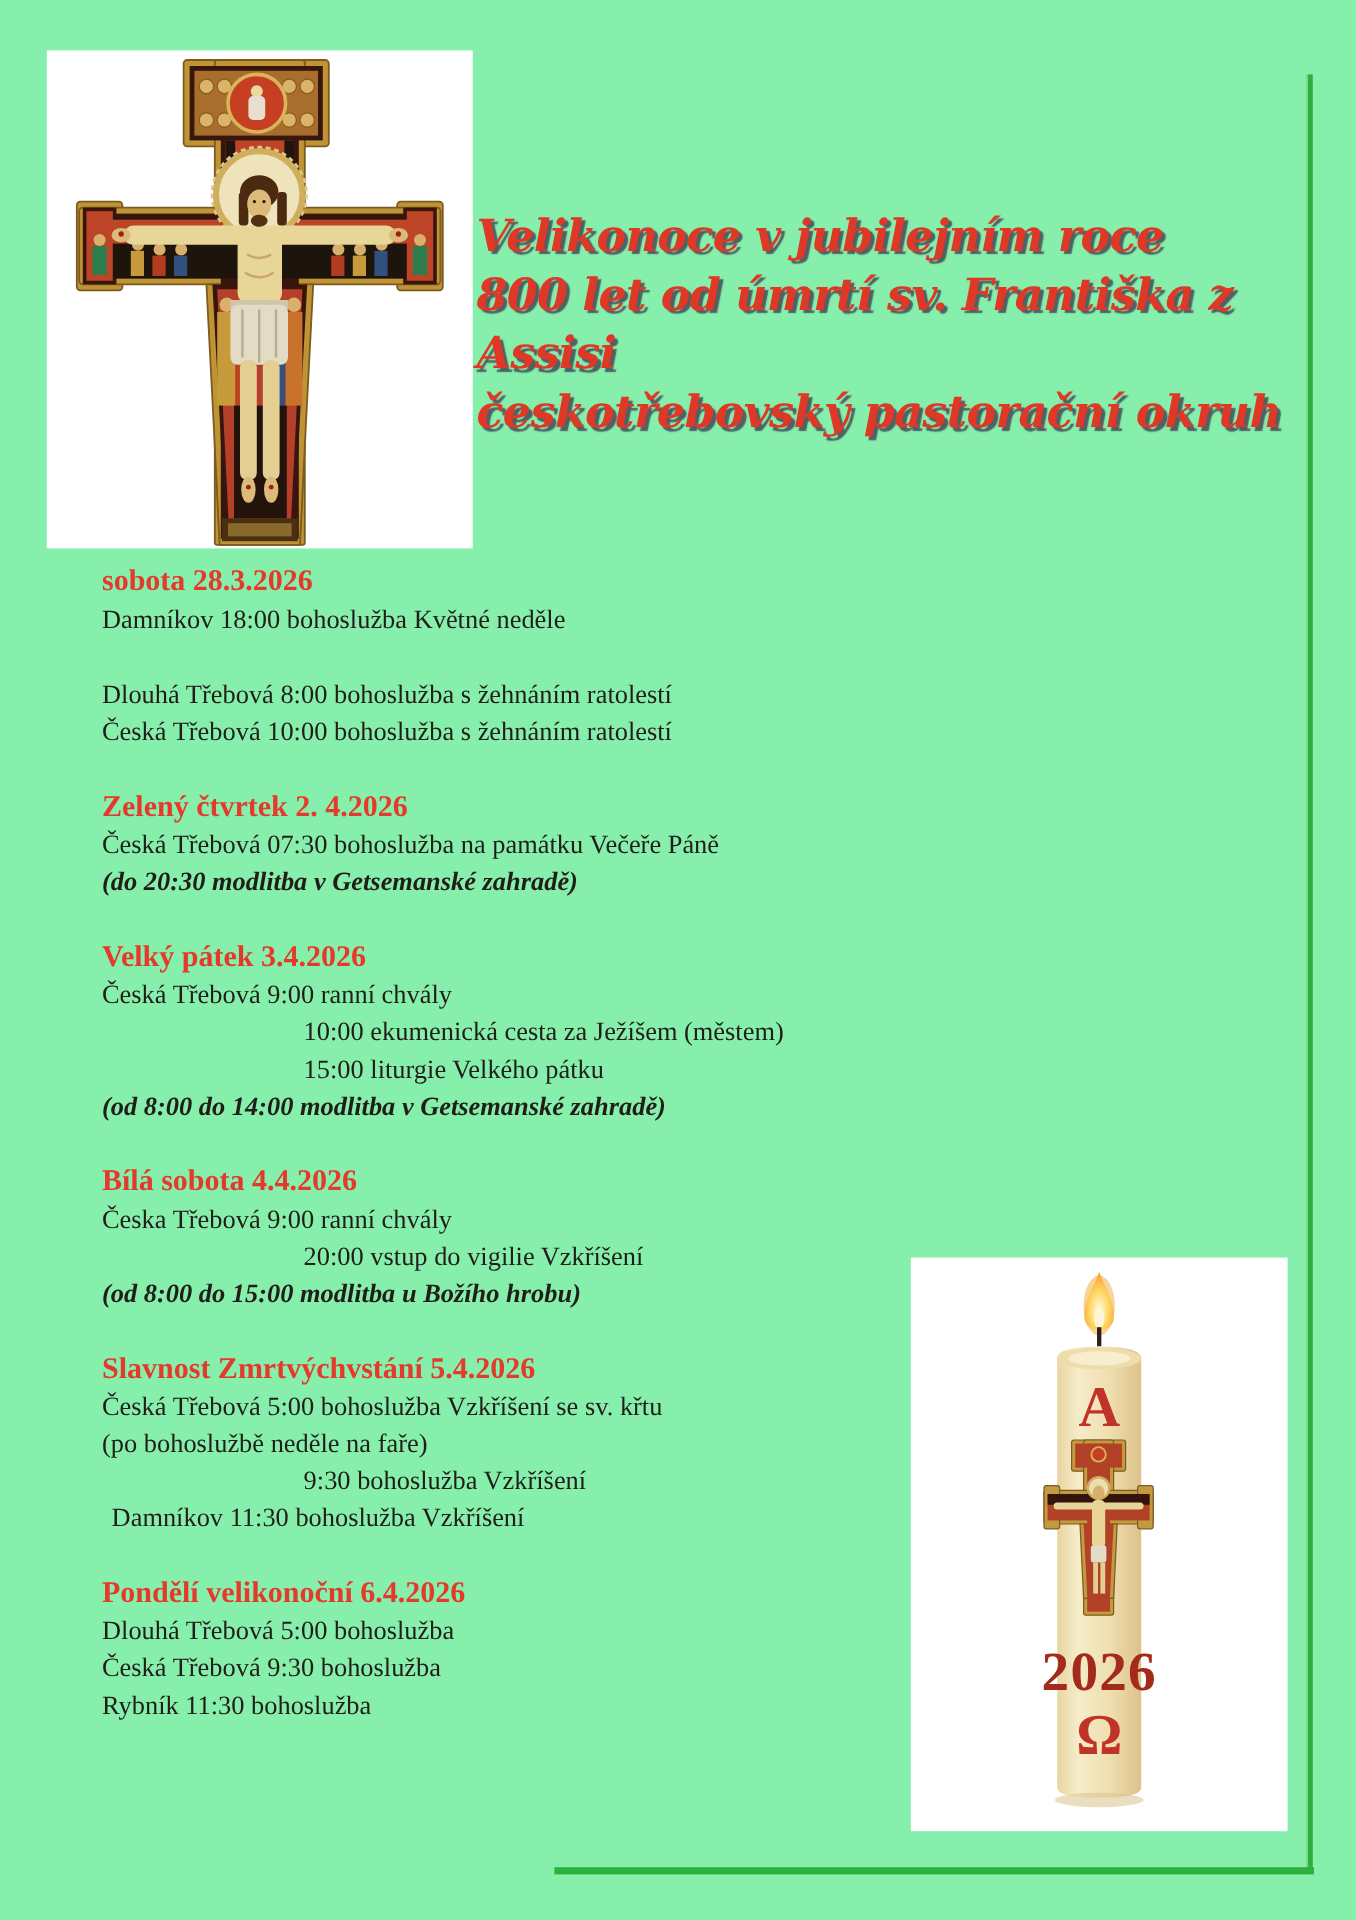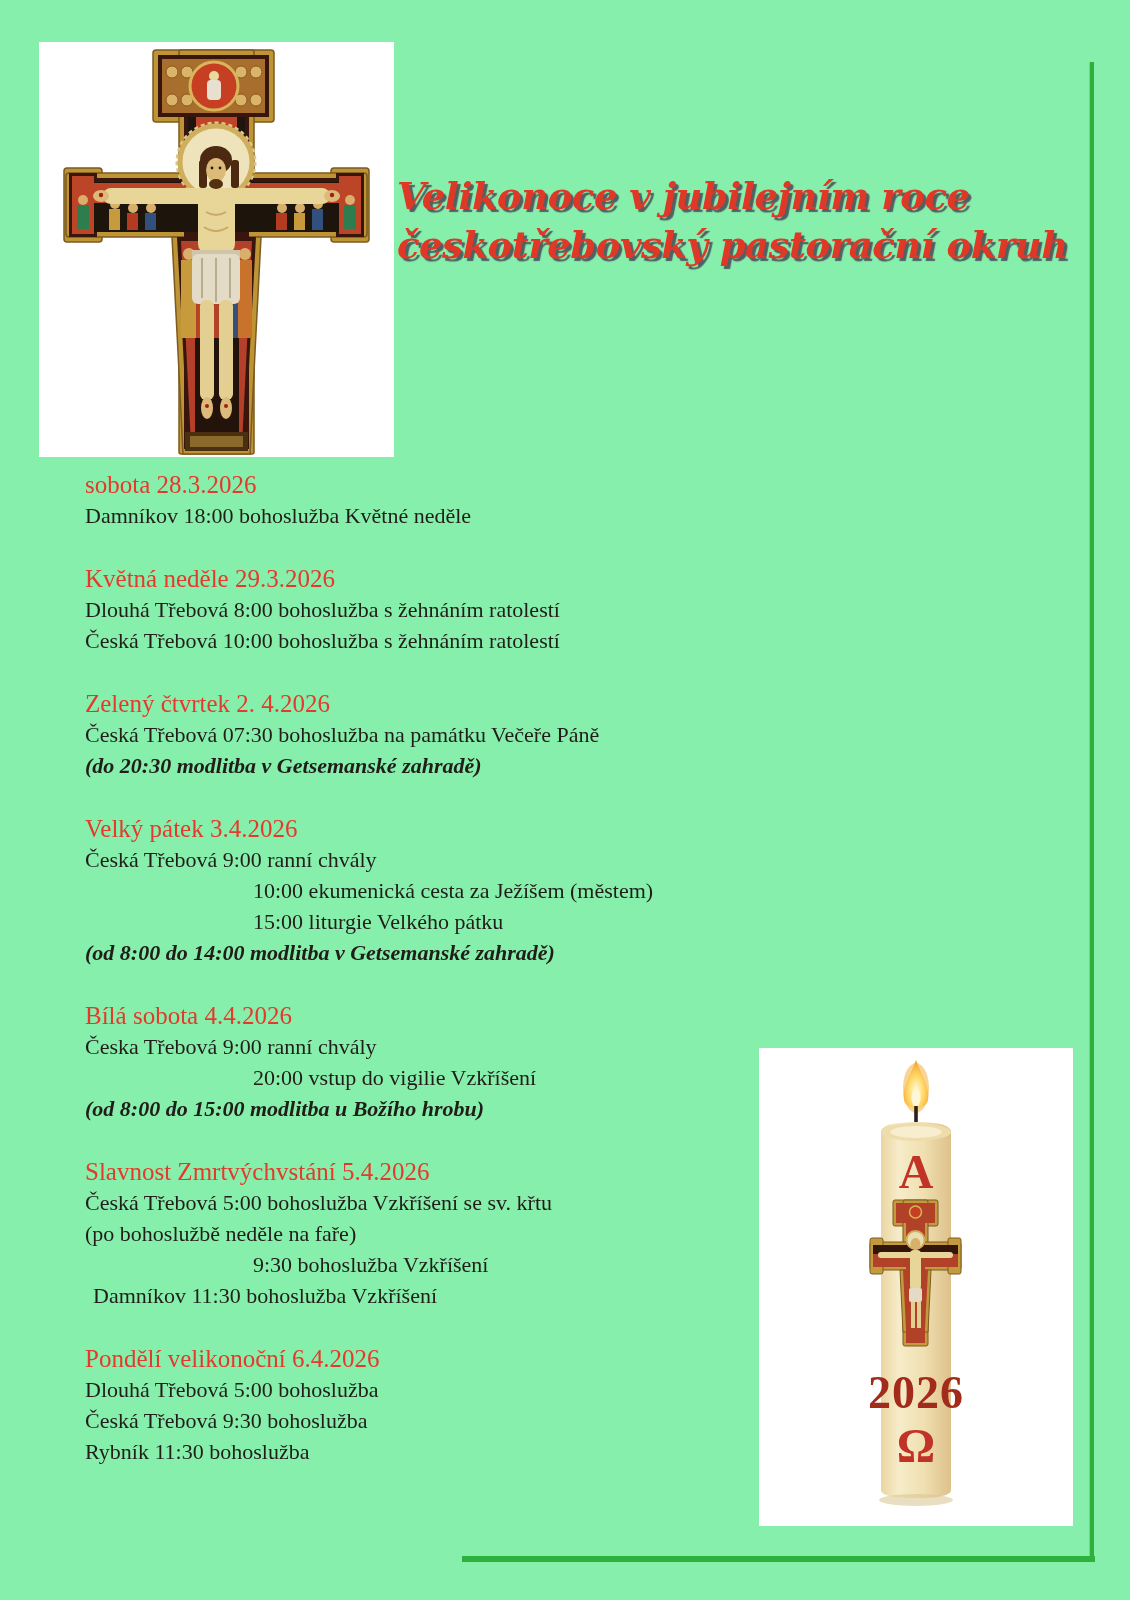--- a/index.html
+++ b/index.html
@@ -26,21 +26,21 @@
     font-size:37px; line-height:49px;
     color:#df3827;
     text-shadow:3px 3px 1px rgba(70,72,86,0.85);
     letter-spacing:-0.5px;
   }
   
   .schedule { position:absolute; left:85px; top:469px; width:730px; }
   .section { margin:0 0 32px 0; }
   .heading {
     margin:0; font-size:25px; line-height:31px;
-    font-weight:normal; color:#e53a2b;
+    font-weight:bold; color:#e53a2b;
   }
   .line { font-size:22px; line-height:31px; color:#211d19; }
   .emph { font-weight:bold; font-style:italic; }
   .indent { padding-left:168px; }
   .indent-sm { padding-left:8px; }
 </style>
 </head>
 <body>
 
 <div class="page">
@@ -156,32 +156,32 @@
       <circle cx="168" cy="364" r="2" fill="#a11f12"></circle>
       <circle cx="187" cy="364" r="2" fill="#a11f12"></circle>
 
       <rect x="146" y="390" width="63" height="19" fill="#4a3010"></rect>
       <rect x="151" y="394" width="53" height="11" fill="#8a6a2c"></rect>
     </svg>
   </div>
 
   <div class="title">
     <div>Velikonoce v jubilejním roce</div>
+    <div>800 let od úmrtí sv. Františka z Assisi</div>
     <div>českotřebovský pastorační okruh</div>
   </div>
 
   <div class="schedule">
 
     <div class="section">
       <p class="heading">sobota 28.3.2026</p>
       <div class="line">Damníkov 18:00 bohoslužba Květné neděle</div>
     </div>
 
     <div class="section">
-      <p class="heading">Květná neděle 29.3.2026</p>
       <div class="line">Dlouhá Třebová 8:00 bohoslužba s žehnáním ratolestí</div>
       <div class="line">Česká Třebová 10:00 bohoslužba s žehnáním ratolestí</div>
     </div>
 
     <div class="section">
       <p class="heading">Zelený čtvrtek 2. 4.2026</p>
       <div class="line">Česká Třebová 07:30 bohoslužba na památku Večeře Páně</div>
       <div class="line emph">(do 20:30 modlitba v Getsemanské zahradě)</div>
     </div>
 

